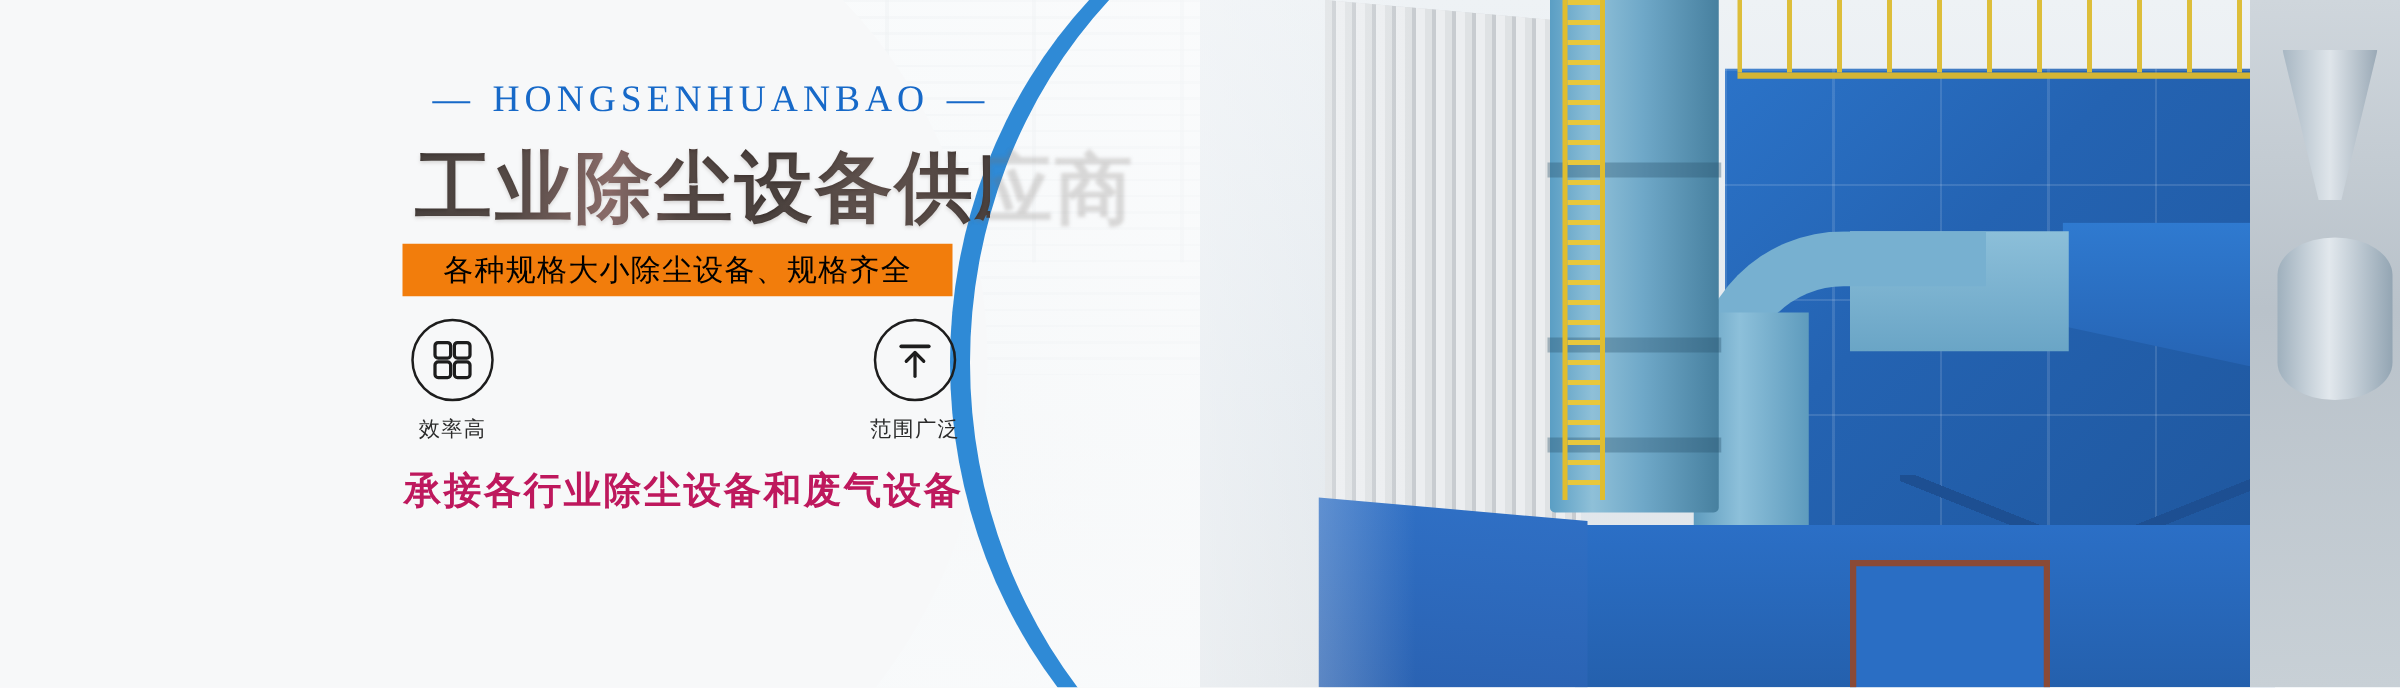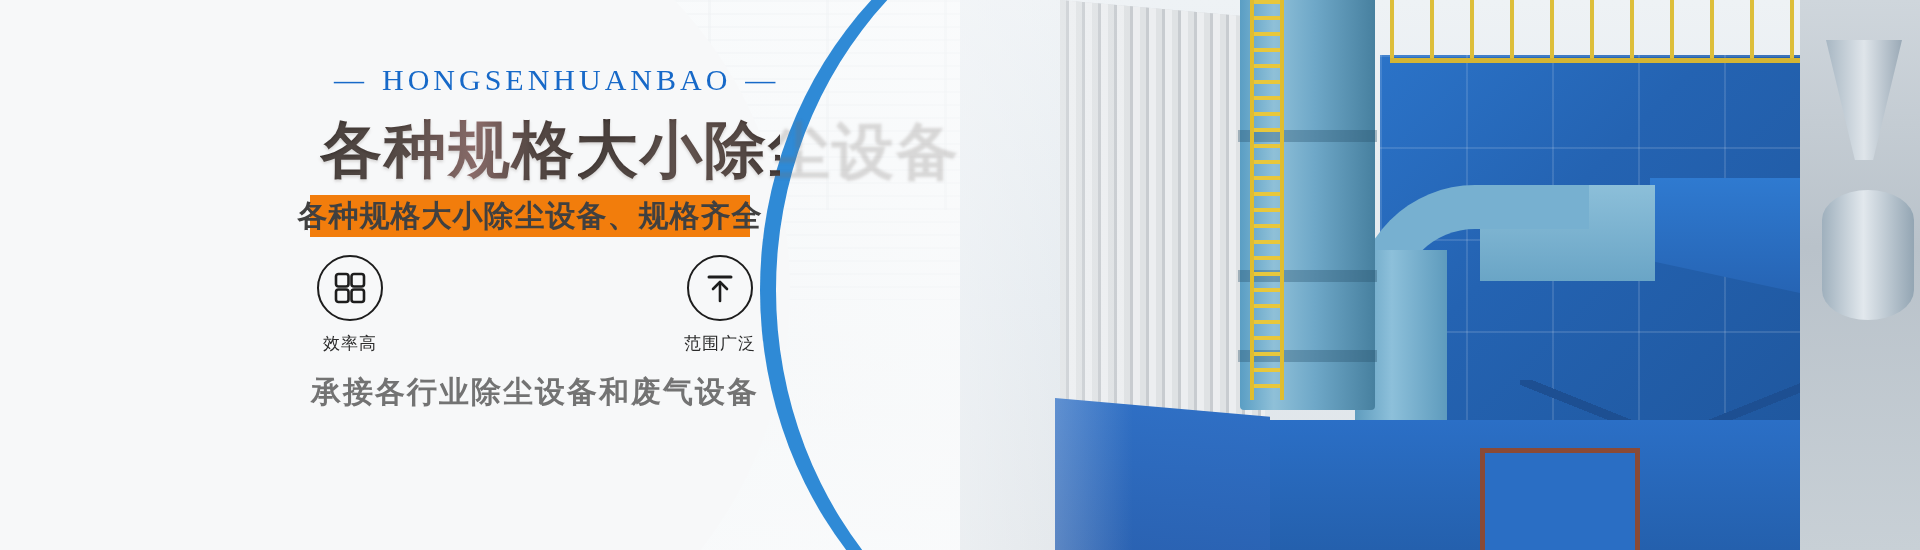--- a/index.html
+++ b/index.html
@@ -225,21 +225,21 @@
     pointer-events:none;
   }
   .curve-mask{
     position:absolute;left:0px;top:-120px;width:790px;height:820px;
     background:#f7f8f9;
     border-radius:0 50% 50% 0/0 50% 50% 0;
     pointer-events:none;
   }
 
   
-  .content{position:absolute;left:0;top:0;width:1000px;height:550px;}
+  .content{position:absolute;left:12px;top:0;width:1000px;height:550px;}
 
   .eyebrow{
     position:absolute;left:320px;top:63px;width:460px;
     text-align:center;
     color:#1769c8;
     font-family:"Liberation Serif","DejaVu Serif",serif;
     font-size:30px;letter-spacing:4px;white-space:nowrap;
   }
   .eyebrow .dash{display:inline-block;margin:0 14px;color:#1769c8;}
 
@@ -252,42 +252,42 @@
     text-shadow:0 2px 3px rgba(120,110,108,.25);
   }
 
   .subbar{
     position:absolute;left:310px;top:195px;
     width:440px;height:42px;
     background:#f27d0c;
     display:flex;align-items:center;justify-content:center;
   }
   .subbar span{
-    color:#404040;font-size:30px;letter-spacing:1px;white-space:nowrap;font-weight:bold;
+    color:#000000;font-size:24px;letter-spacing:1px;white-space:nowrap;
   }
 
   .features{
     position:absolute;left:300px;top:255px;width:470px;
     display:flex;justify-content:space-between;
   }
   .feature{width:100px;text-align:center;}
   .circle{
     width:62px;height:62px;margin:0 auto;
     border:2px solid #1d1d1d;border-radius:50%;
     display:flex;align-items:center;justify-content:center;
   }
   .circle svg{display:block;}
   .feat-label{
     margin-top:11px;font-size:17px;color:#2b2b2b;letter-spacing:1px;white-space:nowrap;
   }
 
   .tagline{
     position:absolute;left:300px;top:372px;width:470px;
     text-align:center;white-space:nowrap;
-    font-size:30px;font-weight:bold;color:#737373;letter-spacing:2px;
+    font-size:30px;font-weight:bold;color:#be185d;letter-spacing:2px;
   }
 </style>
 </head>
 <body>
 
 <div class="banner">
 
   <div class="bg-left">
     <div class="wall"></div>
     <div class="wall-panels"></div>
@@ -338,21 +338,21 @@
 
   <div class="curve-mask"></div>
   <div class="curve"></div>
 
   <div class="content">
 
     <div class="eyebrow">
       <span class="dash">—</span><span>HONGSENHUANBAO</span><span class="dash">—</span>
     </div>
 
-    <div class="title">各种规格大小除尘设备</div>
+    <div class="title">工业除尘设备供应商</div>
 
     <div class="subbar">
       <span>各种规格大小除尘设备、规格齐全</span>
     </div>
 
     <div class="features">
 
 
       <div class="feature">
         <div class="circle">

